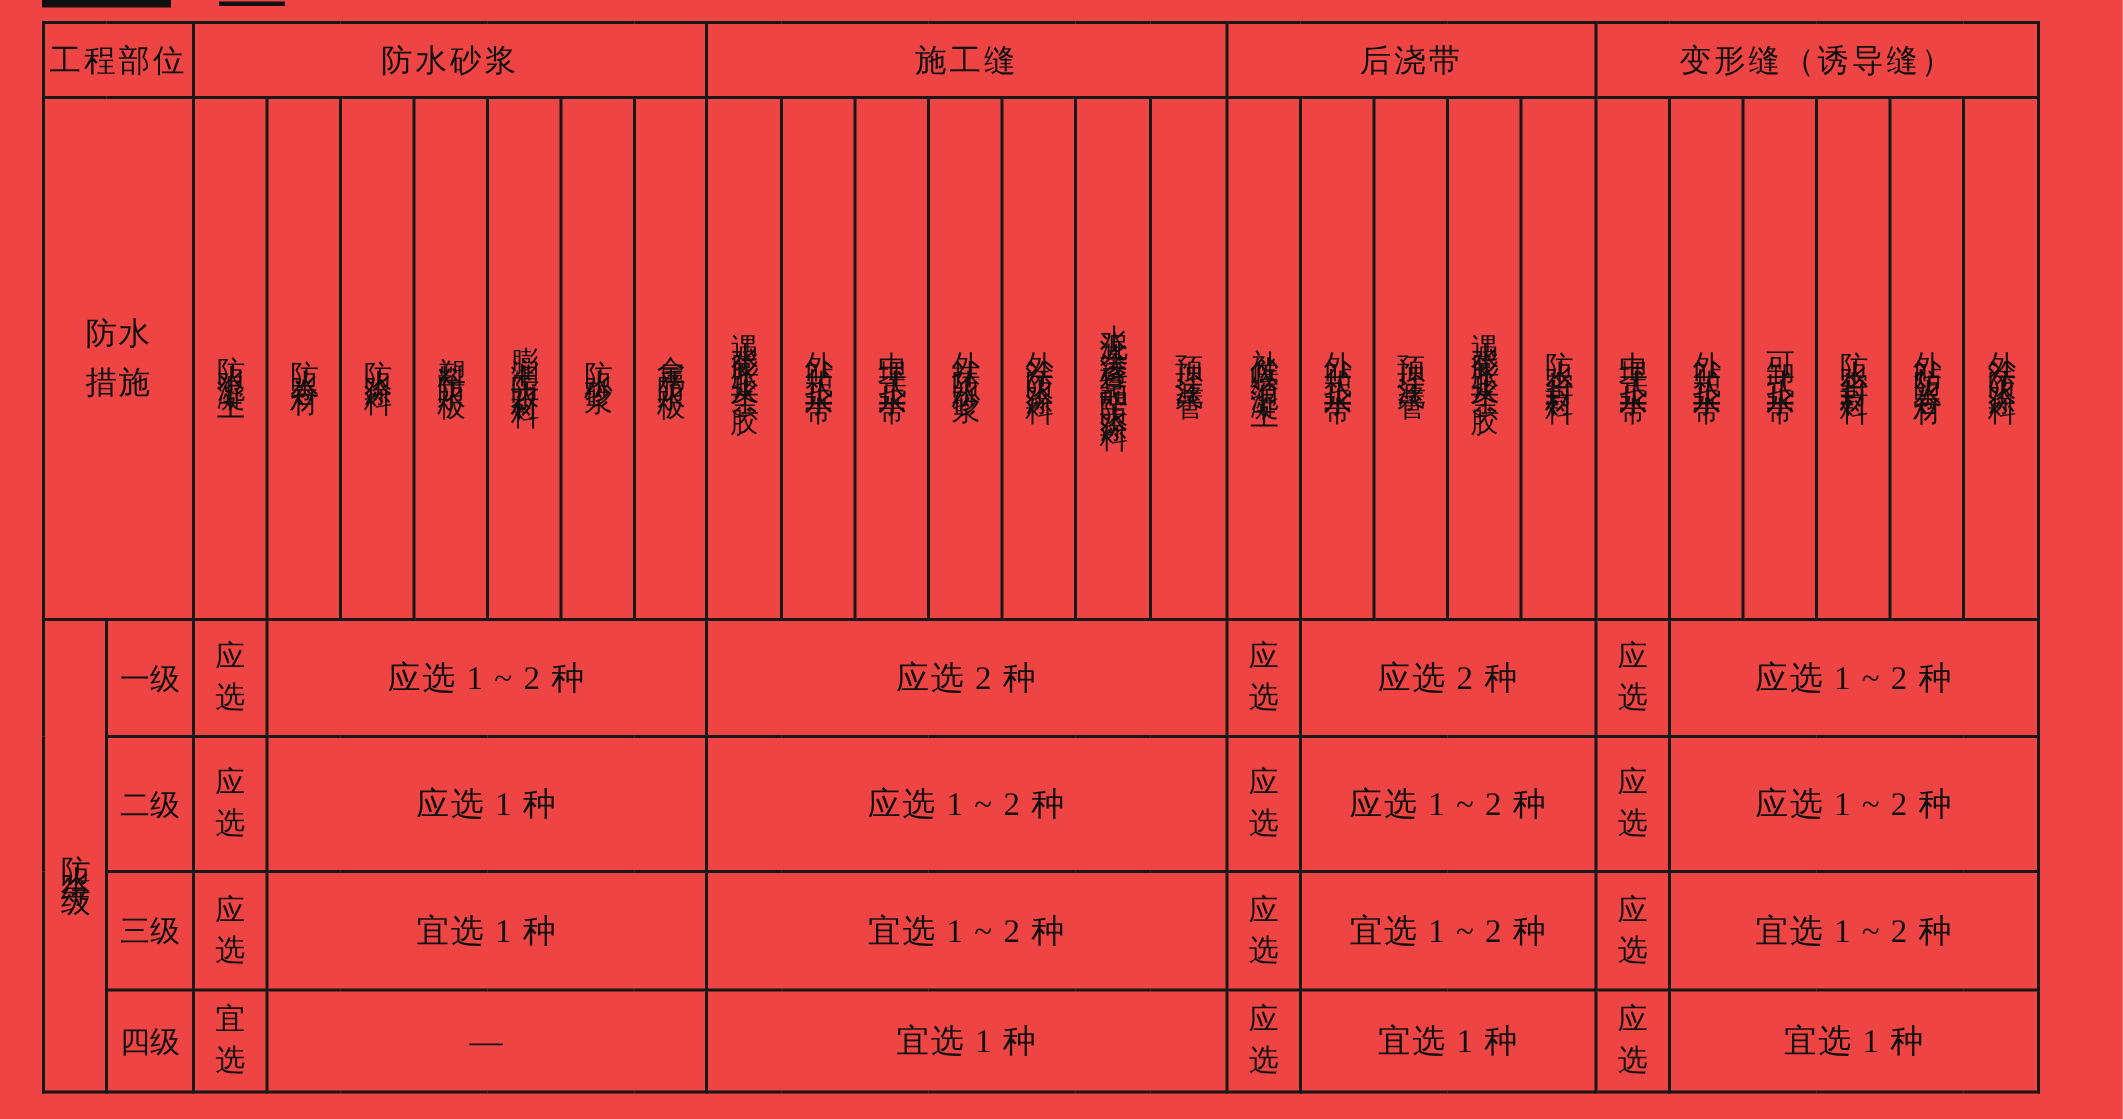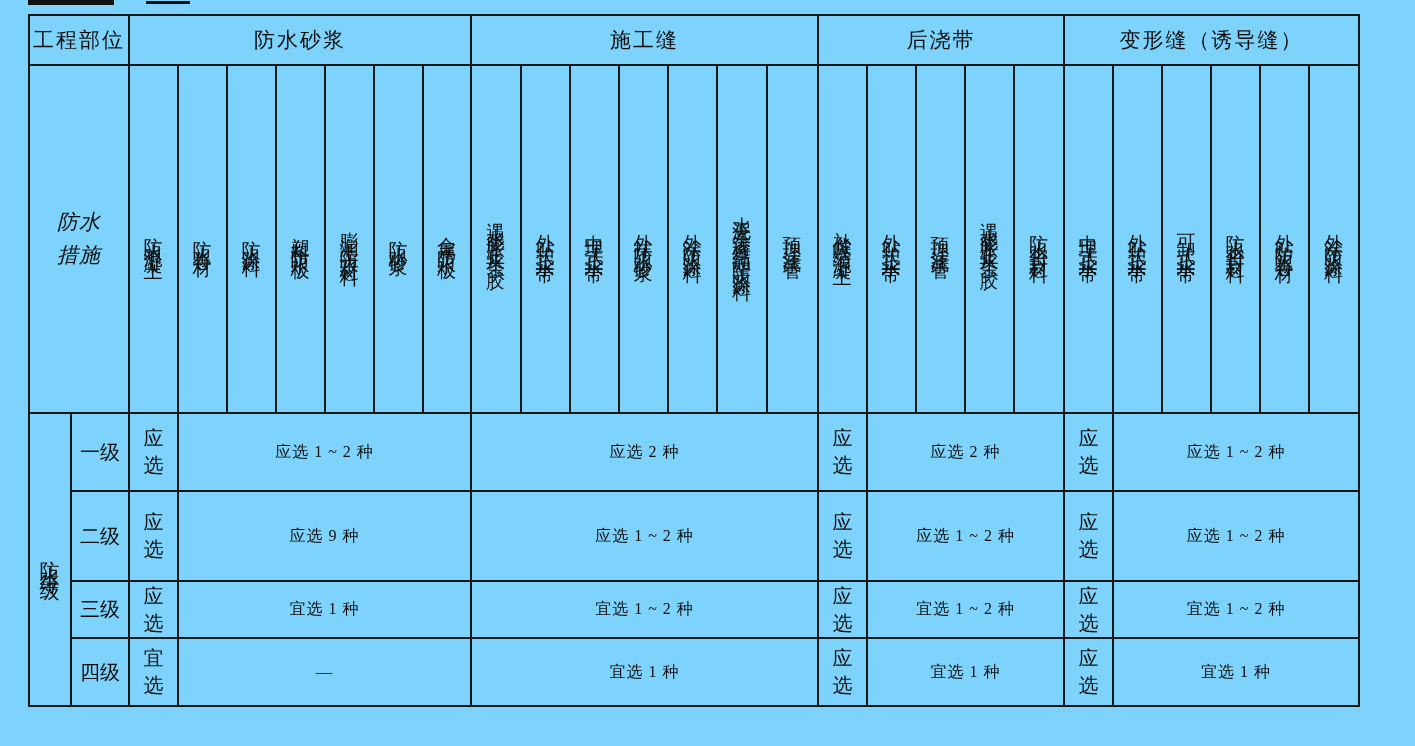--- a/index.html
+++ b/index.html
@@ -1,42 +1,42 @@
 <!DOCTYPE html>
 <html lang="zh"><head>
 <meta charset="utf-8">
 <style>
   html,body{margin:0;padding:0;}
   body{width:1415px;height:746px;background:#ffffff;}
-  .page{position:relative;width:1415px;height:746px;background:#7dd3fc;overflow:hidden;
+  .page{position:relative;width:1415px;height:746px;background:#ef4444;overflow:hidden;
         font-family:"Liberation Serif","DejaVu Serif",serif;color:#0f0f0f;}
   .smudge{position:absolute;background:#101010;}
   .smudge.a{left:28px;top:0;width:86px;height:5px;}
   .smudge.b{left:146px;top:1px;width:44px;height:3px;}
 
   table.grid{position:absolute;left:28px;top:14px;width:1330px;
              border-collapse:collapse;table-layout:fixed;}
   table.grid td{border:2px solid #171717;padding:0 2px;text-align:center;
                 vertical-align:middle;overflow:hidden;}
   
   td.ot{border-top-width:3px;}
   td.ob{border-bottom-width:4px;}
   td.ol{border-left-width:3px;}
   td.or{border-right-width:3px;}
   
   td.sd{border-left-width:2px;}
 
   .h1{font-size:21px;letter-spacing:2px;}
   .measures span.wrapbox{display:inline-block;width:46px;font-size:21px;line-height:1.55;
-                          letter-spacing:1px;font-style:italic;}
+                          letter-spacing:1px;}
   .v{display:inline-block;writing-mode:vertical-rl;text-orientation:mixed;
      font-size:19px;line-height:1;letter-spacing:6px;max-height:340px;}
   .gradeHead .v{font-size:20px;letter-spacing:7px;}
   .rowlab{font-size:20px;}
-  .req{font-size:16px;letter-spacing:1px;}
+  .req{font-size:22px;letter-spacing:1px;}
   .reqNarrow{font-size:20px;line-height:1.35;}
   .reqNarrow span{display:inline-block;width:24px;}
 
   
   td.hl{border-top-width:6px;border-bottom-width:6px;}
   td.hlL{border-left-width:6px;}
   td.hlR{border-right-width:6px;}
 </style>
 </head>
 <body>
@@ -122,29 +122,29 @@
       <td colspan="7" class="sd req">应选 2 种</td>
       <td class="sd reqNarrow"><span>应选</span></td>
       <td colspan="4" class="req">应选 2 种</td>
       <td class="sd reqNarrow"><span>应选</span></td>
       <td colspan="5" class="or req">应选 1 ~ 2 种</td>
     </tr>
 
     <tr style="height:90px">
       <td class="rowlab">二级</td>
       <td class="sd hl hlL reqNarrow"><span>应选</span></td>
-      <td colspan="6" class="hl req">应选 9 种</td>
+      <td colspan="6" class="hl req">应选 1 种</td>
       <td colspan="7" class="sd hl req">应选 1 ~ 2 种</td>
       <td class="sd hl reqNarrow"><span>应选</span></td>
       <td colspan="4" class="hl req">应选 1 ~ 2 种</td>
       <td class="sd hl reqNarrow"><span>应选</span></td>
       <td colspan="5" class="or hl hlR req">应选 1 ~ 2 种</td>
     </tr>
 
-    <tr style="height:57px">
+    <tr style="height:79px">
       <td class="rowlab">三级</td>
       <td class="sd reqNarrow"><span>应选</span></td>
       <td colspan="6" class="req">宜选 1 种</td>
       <td colspan="7" class="sd req">宜选 1 ~ 2 种</td>
       <td class="sd reqNarrow"><span>应选</span></td>
       <td colspan="4" class="req">宜选 1 ~ 2 种</td>
       <td class="sd reqNarrow"><span>应选</span></td>
       <td colspan="5" class="or req">宜选 1 ~ 2 种</td>
     </tr>
 

